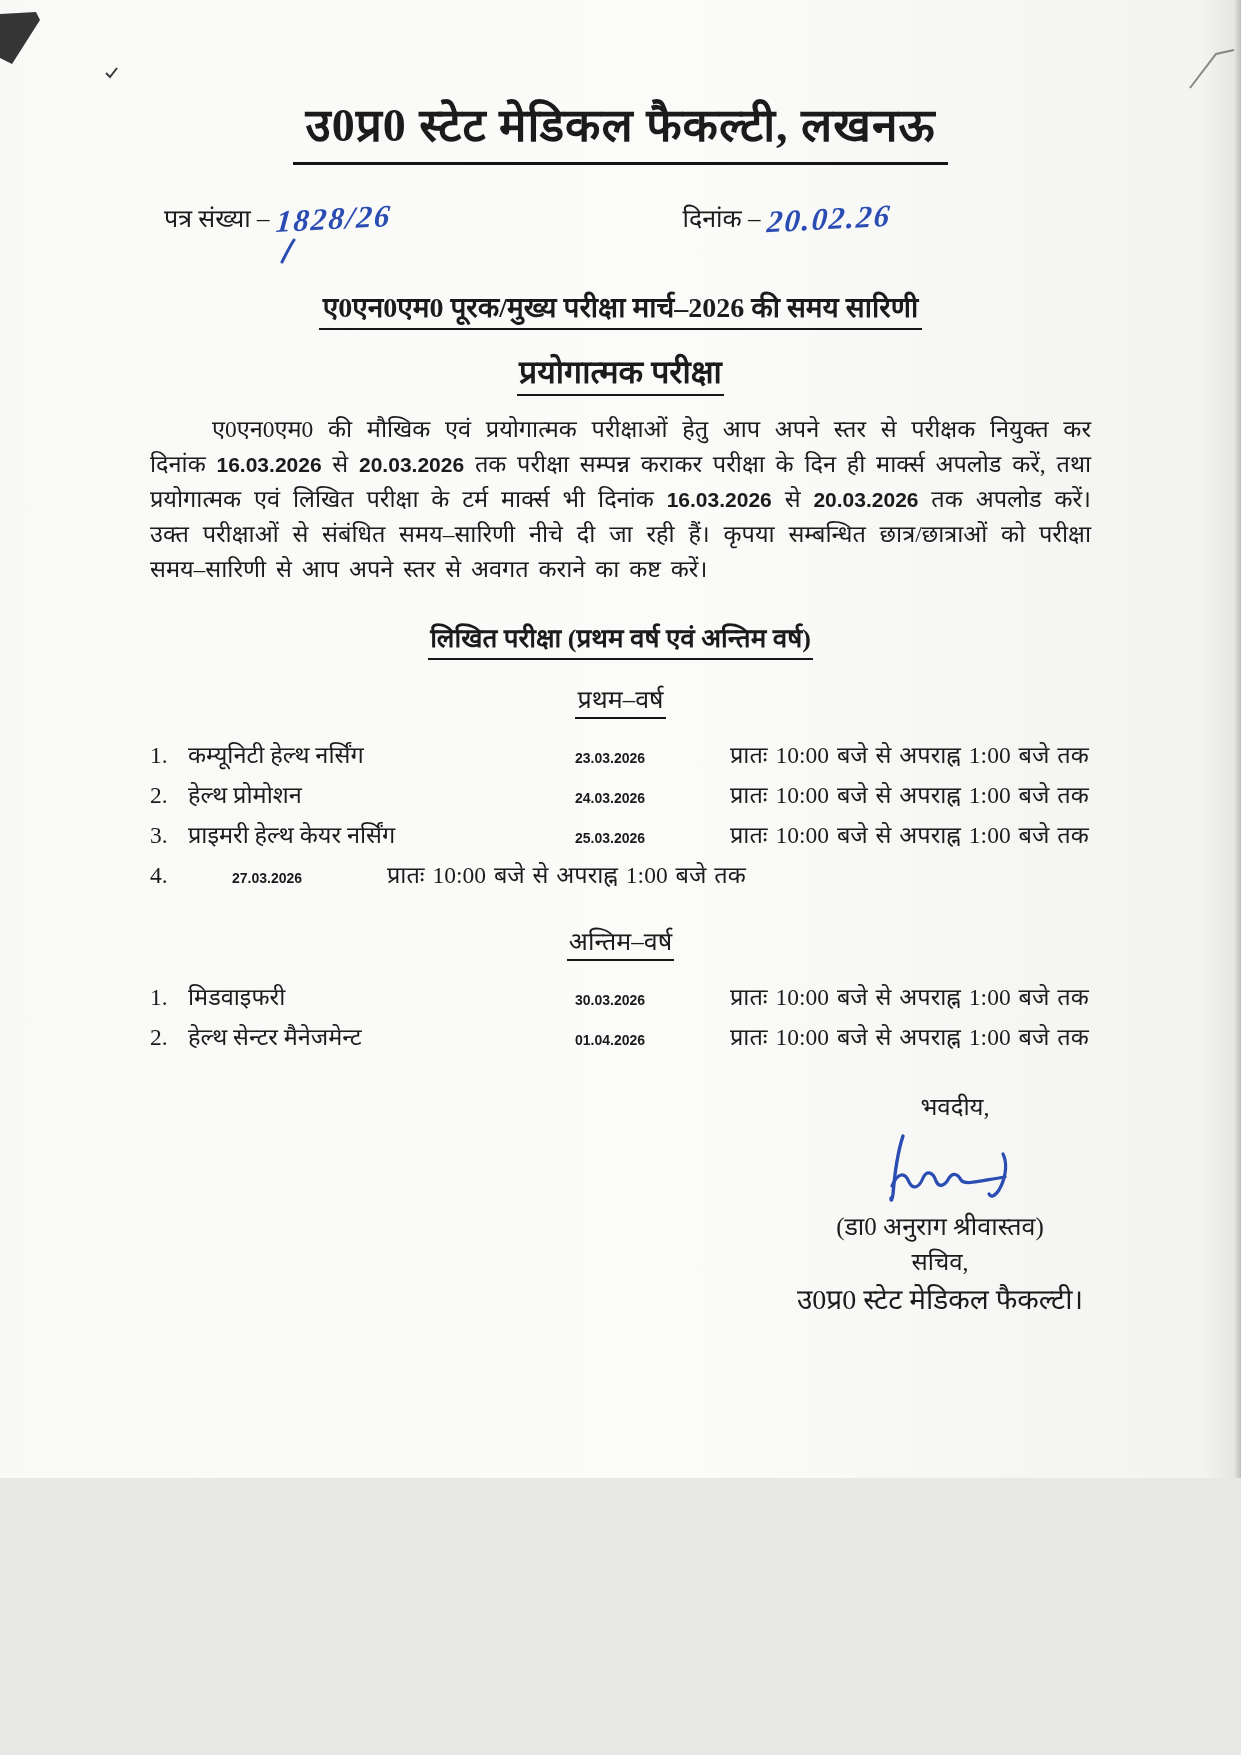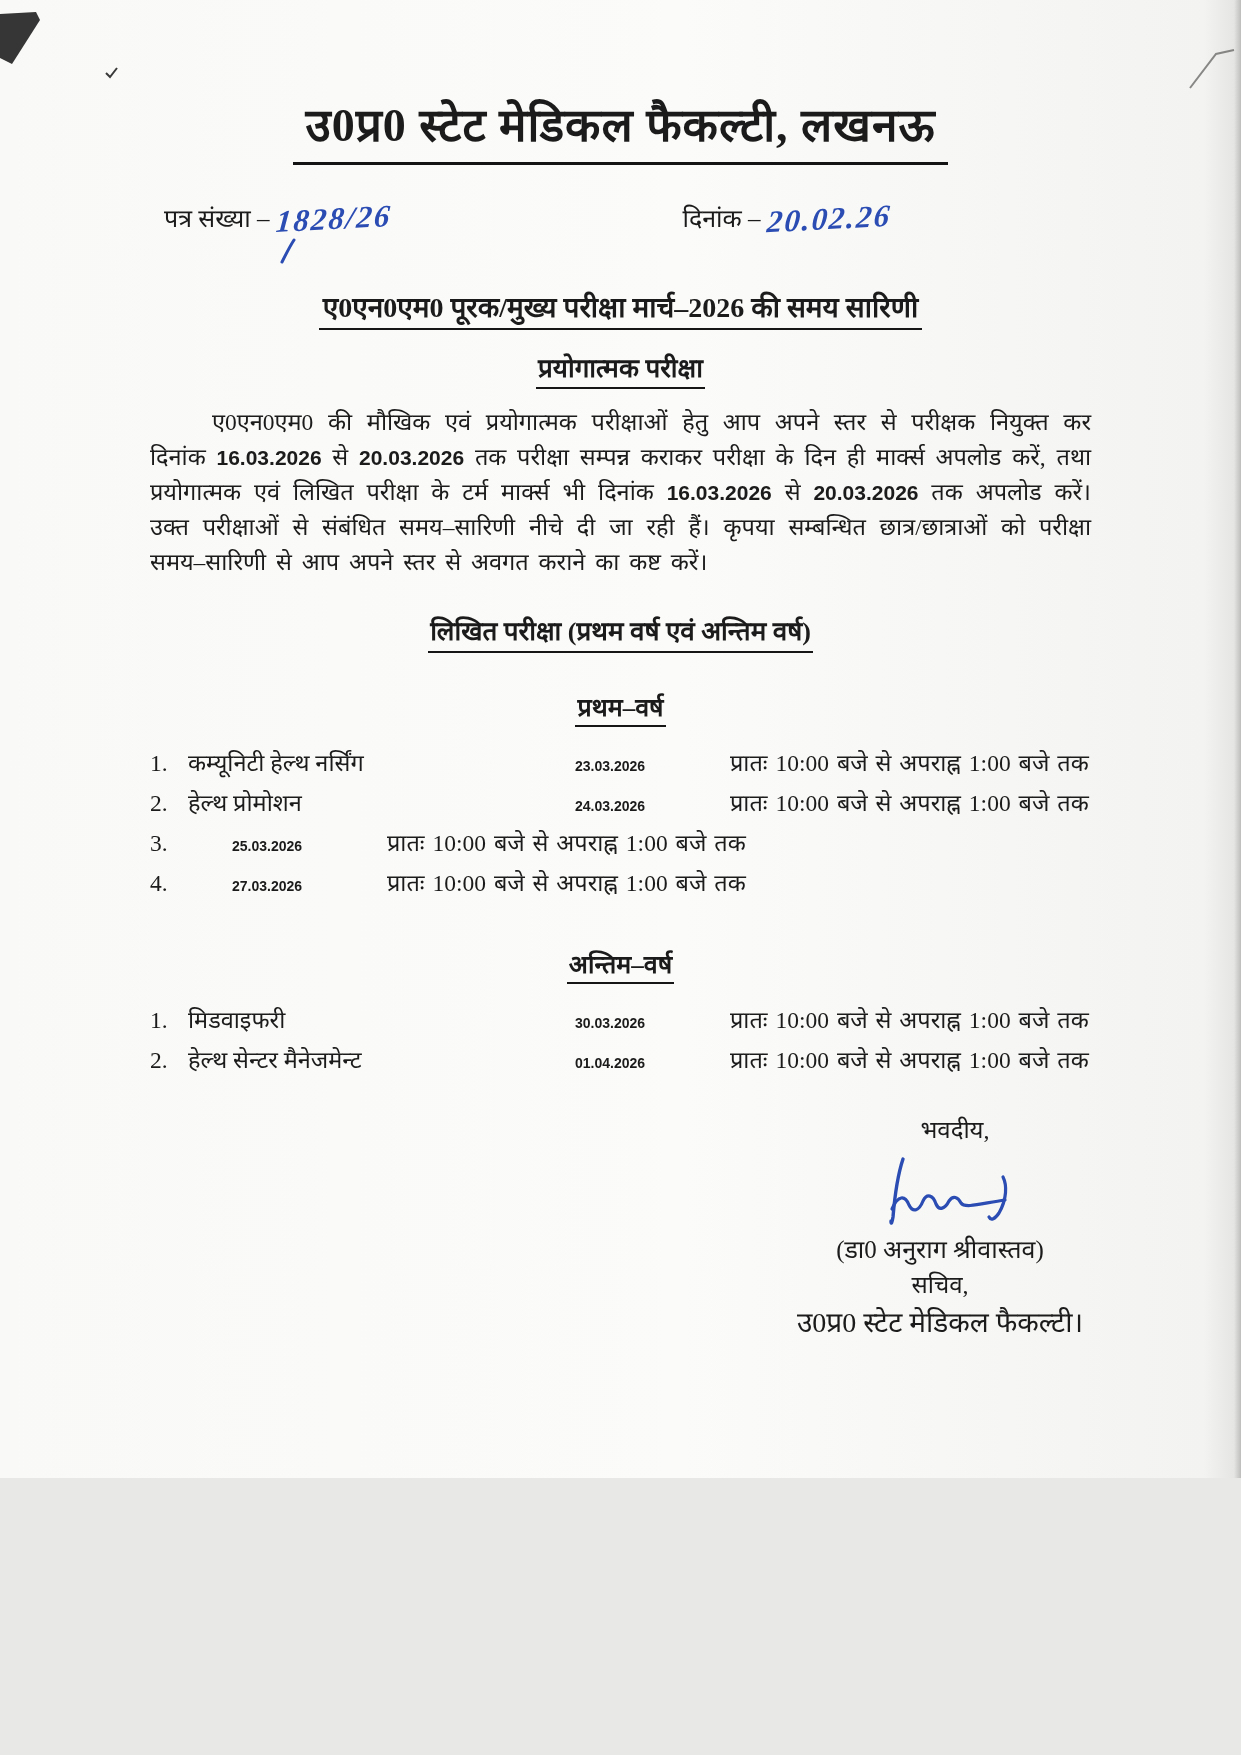--- a/index.html
+++ b/index.html
@@ -52,21 +52,21 @@
     font-size:28px;
     font-weight:bold;
   }
   .heading .h-inner{
     border-bottom:2px solid #161616;
     padding:0 4px 5px 4px;
   }
   .subheading{
     text-align:center;
     margin-top:24px;
-    font-size:26px;
+    font-size:32px;
     font-weight:bold;
   }
   .subheading .h-inner{
     border-bottom:2px solid #161616;
     padding:0 2px 4px 2px;
   }
   .para{
     margin-top:20px;
     font-size:23.5px;
     line-height:35px;
@@ -77,23 +77,23 @@
   .para b{font-family:"Liberation Sans","DejaVu Sans",sans-serif;font-size:21px;}
   .section-heading{
     text-align:center;
     margin-top:32px;
     font-size:26px;
     font-weight:bold;
   }
   .section-heading .h-inner{border-bottom:2px solid #161616;padding:0 2px 5px 2px;}
   .year-heading{
     text-align:center;
-    margin-top:41px;
+    margin-top:26px;
     font-size:25px;
-    font-weight:bold;
+    font-weight:normal;
   }
   .year-heading .h-inner{border-bottom:2px solid #161616;padding:0 2px 4px 2px;}
   .sched{
     margin-top:22px;
   }
   .sched-row{
     display:flex;
     align-items:baseline;
     font-size:23.5px;
     line-height:37px;
@@ -180,20 +180,21 @@
       <span class="col-time">प्रातः 10:00 बजे से अपराह्न 1:00 बजे तक</span>
     </div>
     <div class="sched-row">
       <span class="col-sn">2.</span>
       <span class="col-subject">हेल्थ प्रोमोशन</span>
       <span class="col-date">24.03.2026</span>
       <span class="col-time">प्रातः 10:00 बजे से अपराह्न 1:00 बजे तक</span>
     </div>
     <div class="sched-row">
       <span class="col-sn">3.</span>
+      <span class="col-subject">प्राइमरी हेल्थ केयर नर्सिंग</span>
       <span class="col-date">25.03.2026</span>
       <span class="col-time">प्रातः 10:00 बजे से अपराह्न 1:00 बजे तक</span>
     </div>
     <div class="sched-row">
       <span class="col-sn">4.</span>
       <span class="col-date">27.03.2026</span>
       <span class="col-time">प्रातः 10:00 बजे से अपराह्न 1:00 बजे तक</span>
     </div>
   </div>
 

